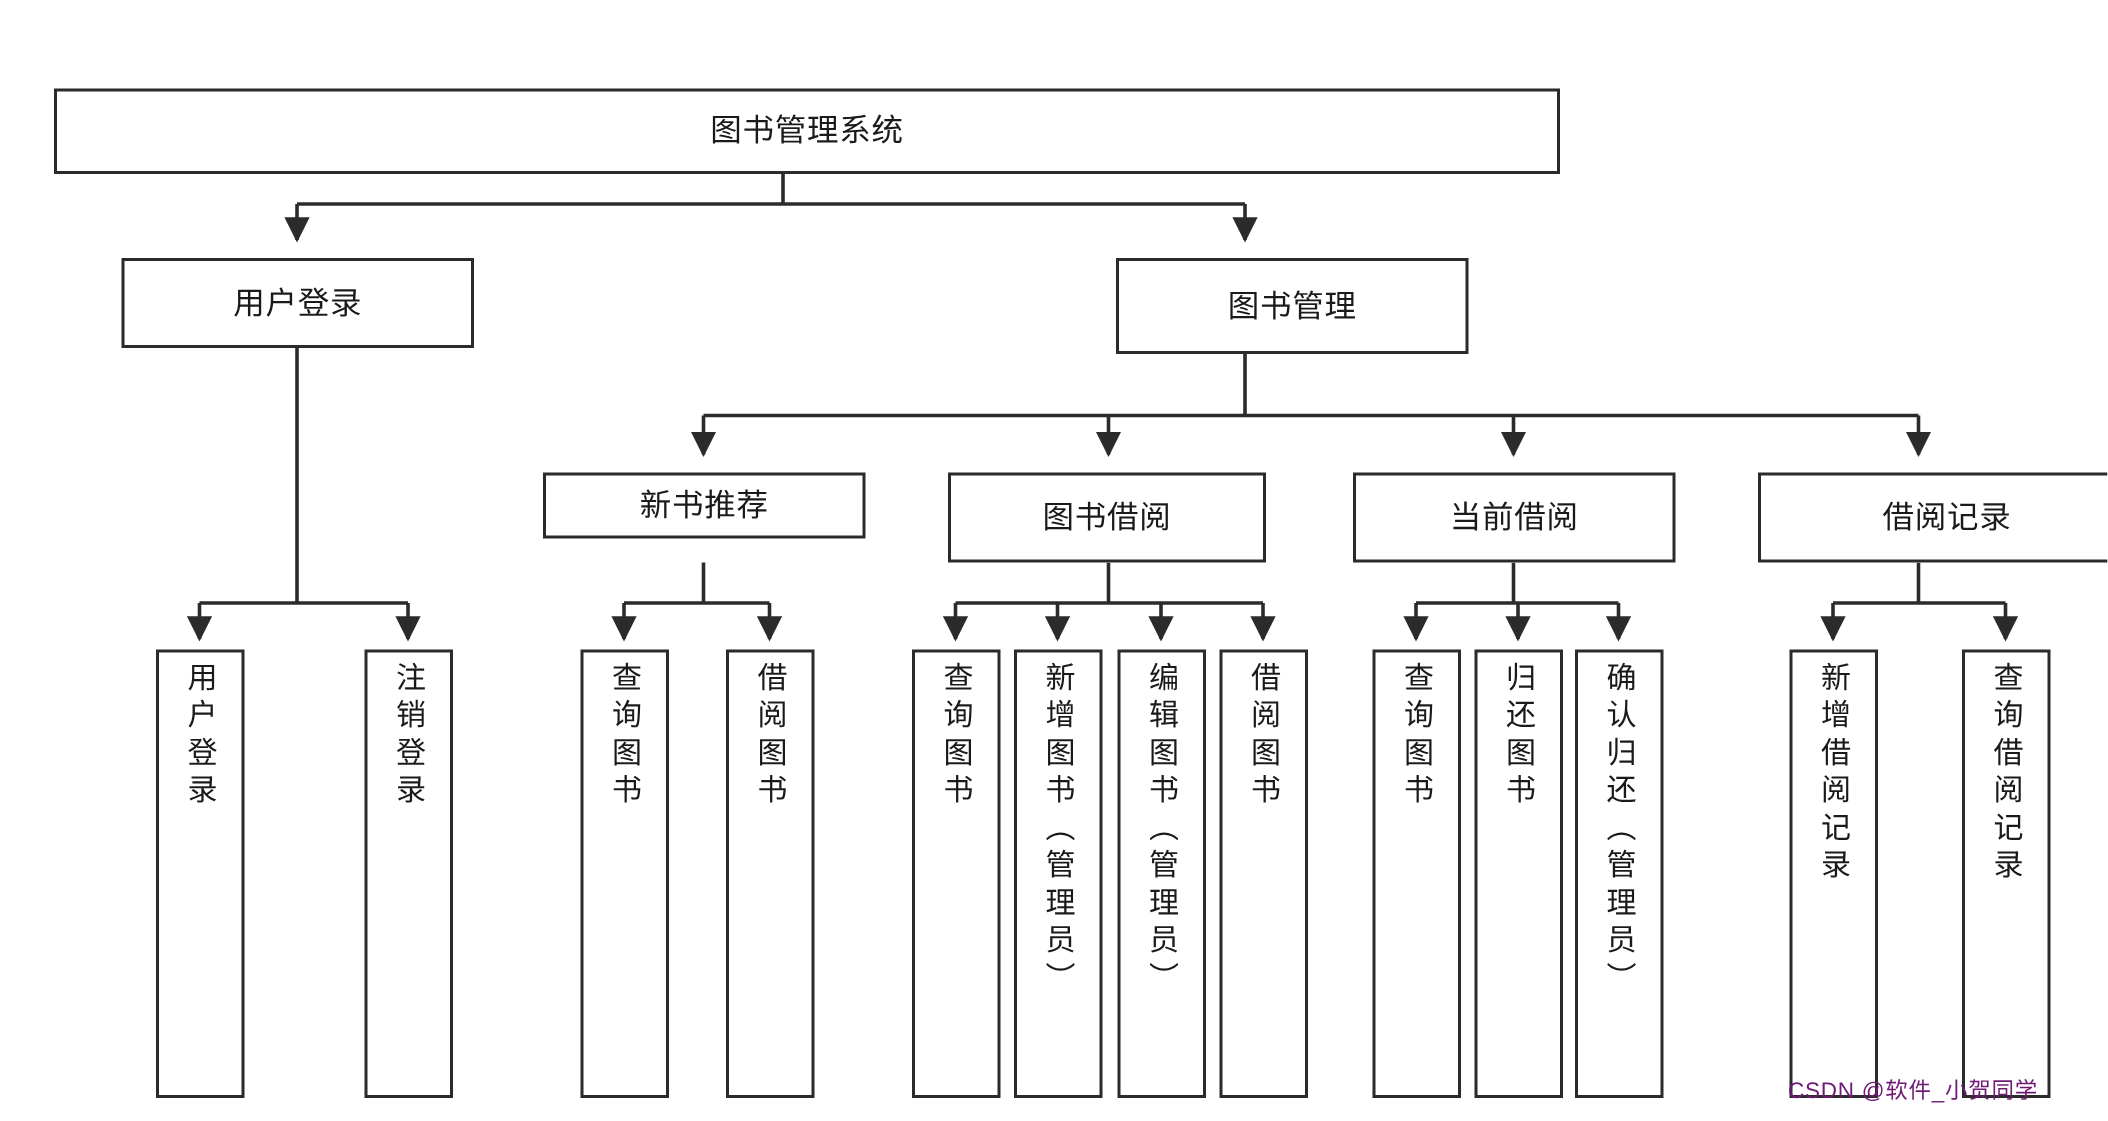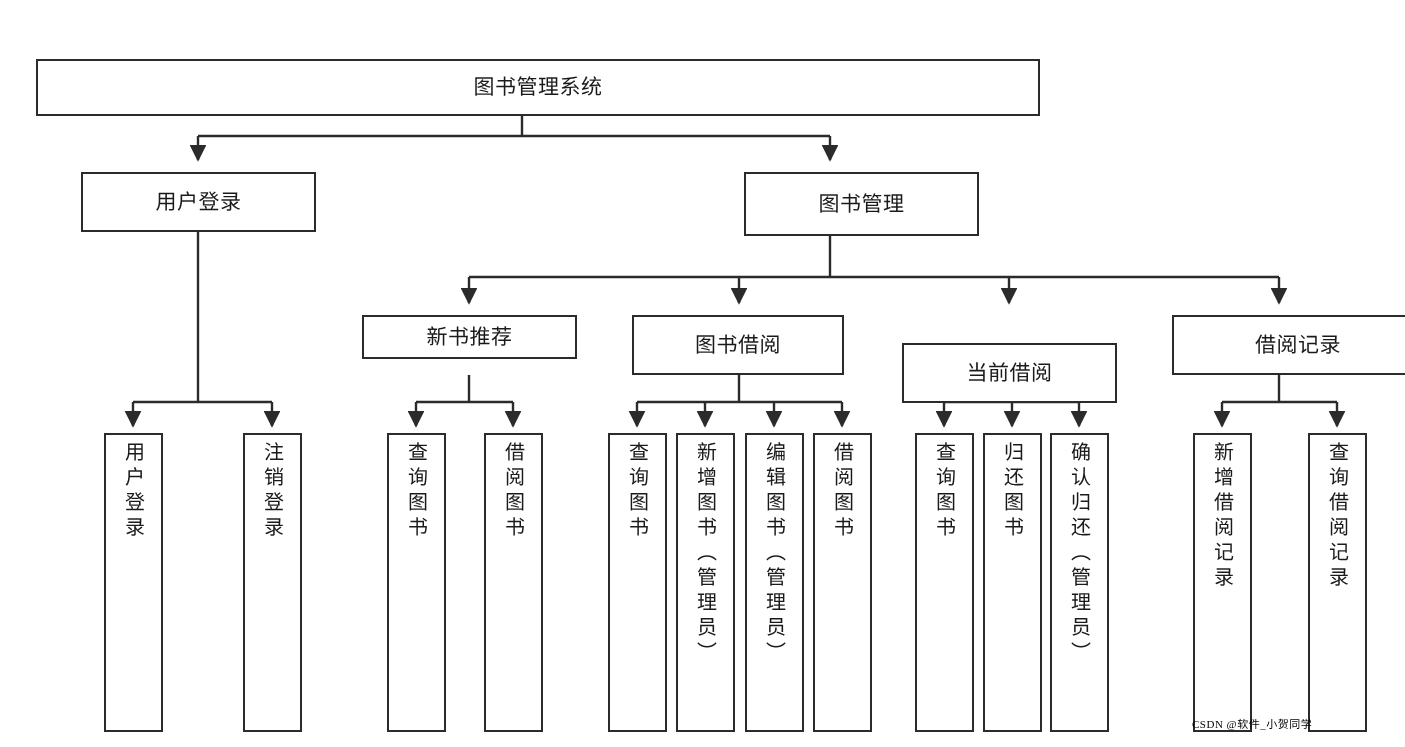--- a/index.html
+++ b/index.html
@@ -63,26 +63,26 @@
     text-orientation: upright;
     font-size: 20px;
     letter-spacing: 5px;
     line-height: 1;
     white-space: nowrap;
   }
   .watermark {
     position: absolute;
     left: 1192px;
     top: 715px;
-    font-size: 11px;
-    color: #000000;
+    font-size: 15px;
+    color: #701a75;
     letter-spacing: 0.5px;
     white-space: nowrap;
     z-index: 3;
-    font-family: Liberation Serif, serif;
+    font-family: Liberation Sans, sans-serif;
   }
 </style>
 </head>
 <body>
 
 <div id="canvas">
 
   <svg id="edges" viewBox="0 0 1405 747" xmlns="http://www.w3.org/2000/svg">
     <defs>
       <marker id="arrow" viewBox="0 0 10 10" refX="9" refY="5" markerWidth="7" markerHeight="7" orient="auto-start-reverse">
@@ -143,21 +143,21 @@
   <div class="node h" style="left:712px; top:172px; width:235px; height:64px;margin-left:32px;">
     <span class="node-label">图书管理</span>
   </div>
 
   <div class="node h" style="left:362px; top:315px; width:215px; height:44px;">
     <span class="node-label">新书推荐</span>
   </div>
   <div class="node h" style="left:632px; top:315px; width:212px; height:60px;">
     <span class="node-label">图书借阅</span>
   </div>
-  <div class="node h" style="left:902px; top:315px; width:215px; height:60px;margin-top:28px;">
+  <div class="node h" style="left:902px; top:315px; width:215px; height:60px;">
     <span class="node-label">当前借阅</span>
   </div>
   <div class="node h" style="left:1172px; top:315px; width:252px; height:60px;">
     <span class="node-label">借阅记录</span>
   </div>
 
   <div class="node v" style="left:104px; top:433px; width:59px; height:299px;">
     <span class="node-label">用户登录</span>
   </div>
   <div class="node v" style="left:243px; top:433px; width:59px; height:299px;">

